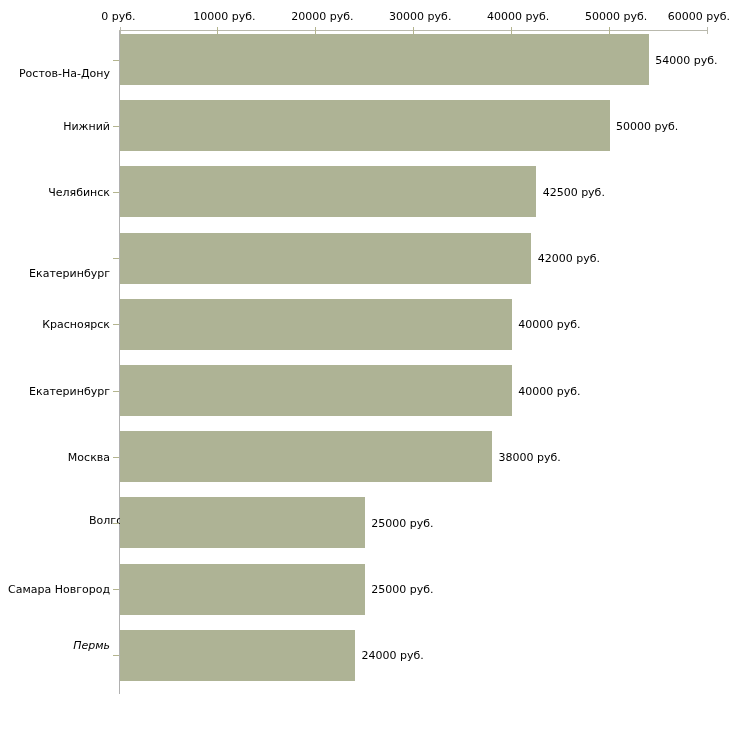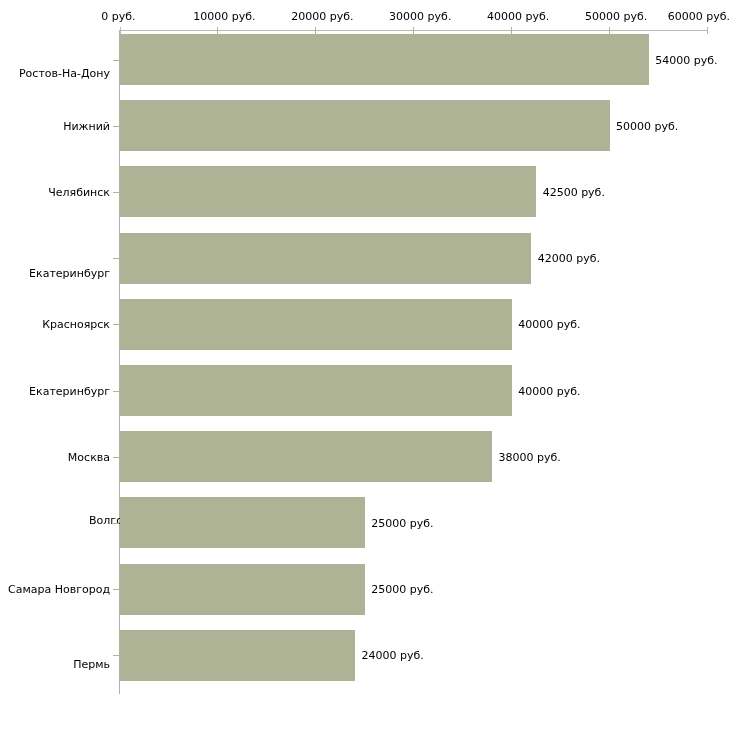--- a/index.html
+++ b/index.html
@@ -180,21 +180,21 @@
         <div class="bar-rect" style="top: 497.4px; height: 51px; width: 244.792px; background: rgb(174, 179, 149);"></div>
         <div class="bar-value" style="left: 371.292px; top: 516.9px;">25000 руб.</div>
       </div>
       <div class="bar-row" style="top: 0px;">
         <div class="cat-label" style="top: 583.1px;">Самара Новгород</div>
         <div class="y-tick-mark" style="top: 589px;"></div>
         <div class="bar-rect" style="top: 563.6px; height: 51px; width: 244.792px; background: rgb(174, 179, 149);"></div>
         <div class="bar-value" style="left: 371.292px; top: 583.1px;">25000 руб.</div>
       </div>
       <div class="bar-row" style="top: 0px;">
-        <div class="cat-label" style="top: 658px;">Пермь</div>
+        <div class="cat-label" style="top: 639px; font-style: italic;">Пермь</div>
         <div class="y-tick-mark" style="top: 655px;"></div>
         <div class="bar-rect" style="top: 629.8px; height: 51px; width: 235px; background: rgb(174, 179, 149);"></div>
         <div class="bar-value" style="left: 361.5px; top: 649.3px;">24000 руб.</div>
       </div>
     </div>
 
 <div class="x-tick-mark edge" style="left: 120px;"></div>
     <div class="x-tick-mark" style="left: 217px;"></div>
     <div class="x-tick-mark" style="left: 315px;"></div>
     <div class="x-tick-mark" style="left: 413px;"></div>

